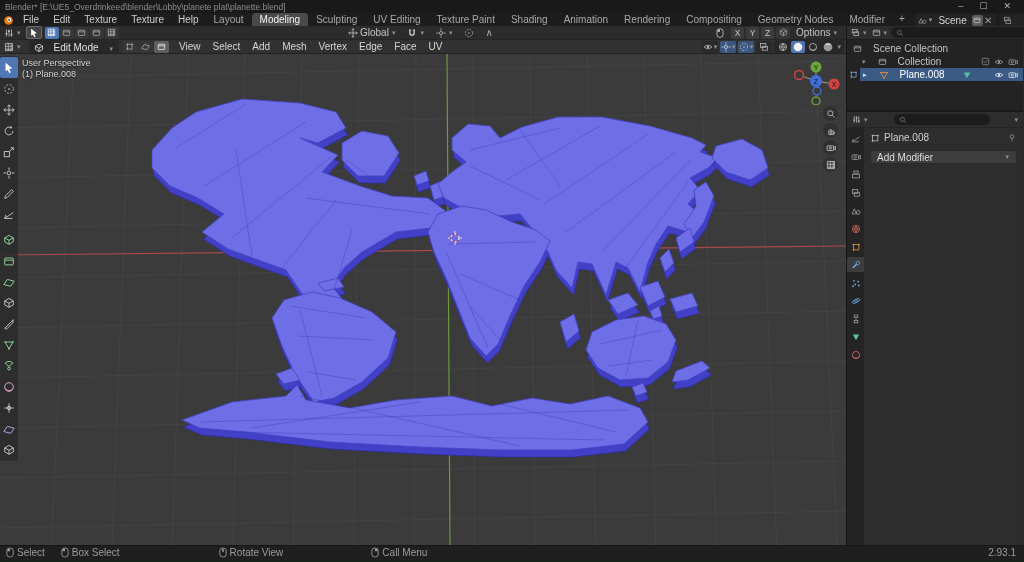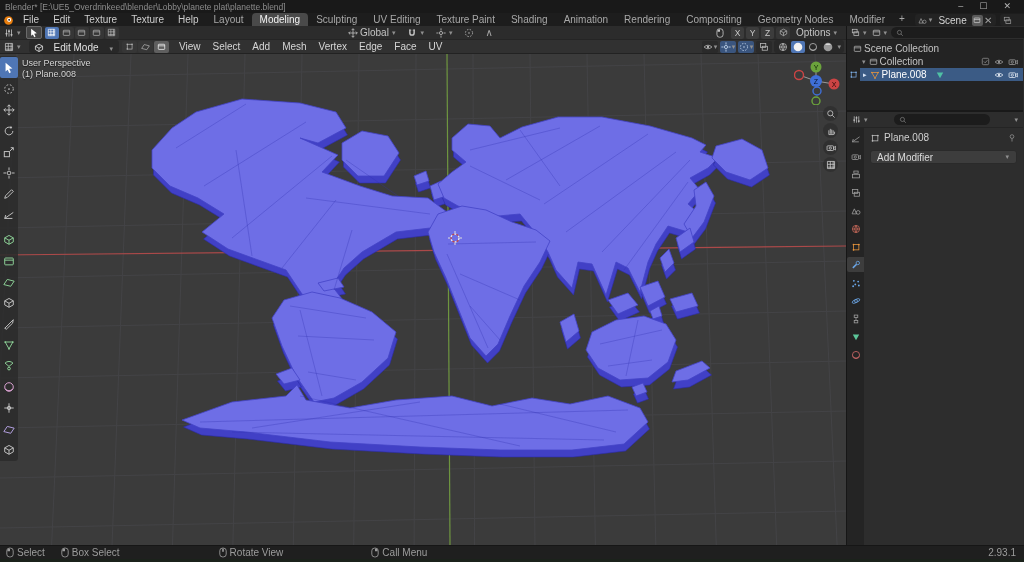--- a/index.html
+++ b/index.html
@@ -66,21 +66,21 @@
 .navcol{position:absolute;right:8px;top:52px;display:flex;flex-direction:column;gap:2px}
 .navbtn{width:15px;height:15px;border-radius:50%;background:rgba(40,40,40,.55);display:flex;align-items:center;justify-content:center;color:#cfcfcf}
 
 
 .rpanel{width:176px;display:flex;flex-direction:column;background:#232323}
 .outliner{height:86px;display:flex;flex-direction:column;border-bottom:2px solid #191919}
 .ohead{height:14px;background:#2d2d2d;display:flex;align-items:center;padding:0 3px;gap:2px;border-bottom:1px solid #1e1e1e}
 .search{flex:1;display:flex;align-items:center;background:#1c1c1c;border-radius:7px;height:11px;padding:0 5px;gap:3px;color:#8a8a8a}
 .search input{flex:1;background:transparent;border:0;outline:0;color:#ccc;font-size:9px;font-family:inherit;min-width:0}
 .otree{flex:1;padding-top:2px}
-.orow{height:13px;display:flex;align-items:center;gap:2px;color:#c3c3c3;padding-left:6px;position:relative}
+.orow{height:13px;display:flex;align-items:center;gap:11px;color:#c3c3c3;padding-left:6px;position:relative}
 .orow .rt{margin-left:auto;display:flex;gap:4px;padding-right:5px;color:#9a9a9a}
 .orow.sel{background:#3b5b85;color:#fff;margin-left:13px;padding-left:2px}
 .editbadge{position:absolute;left:-13px;top:0;width:13px;height:13px;display:flex;align-items:center;justify-content:center;color:#7fb0e8;background:#232323}
 .props{flex:1;display:flex;background:#242424}
 .ptabs{width:17px;background:#242424;display:flex;flex-direction:column;align-items:center;padding-top:3px;gap:3px}
 .ptab{width:17px;height:15px;display:flex;align-items:center;justify-content:center;color:#9f9f9f}
 .ptab.active{background:#3d3d3d;border-radius:2px 0 0 2px}
 .pmain{flex:1;background:#2d2d2d;display:flex;flex-direction:column}
 .phead{height:16px;background:#2d2d2d;display:flex;align-items:center;gap:3px;padding:0 4px;border-bottom:1px solid #242424}
 .phead .search{max-width:96px}

